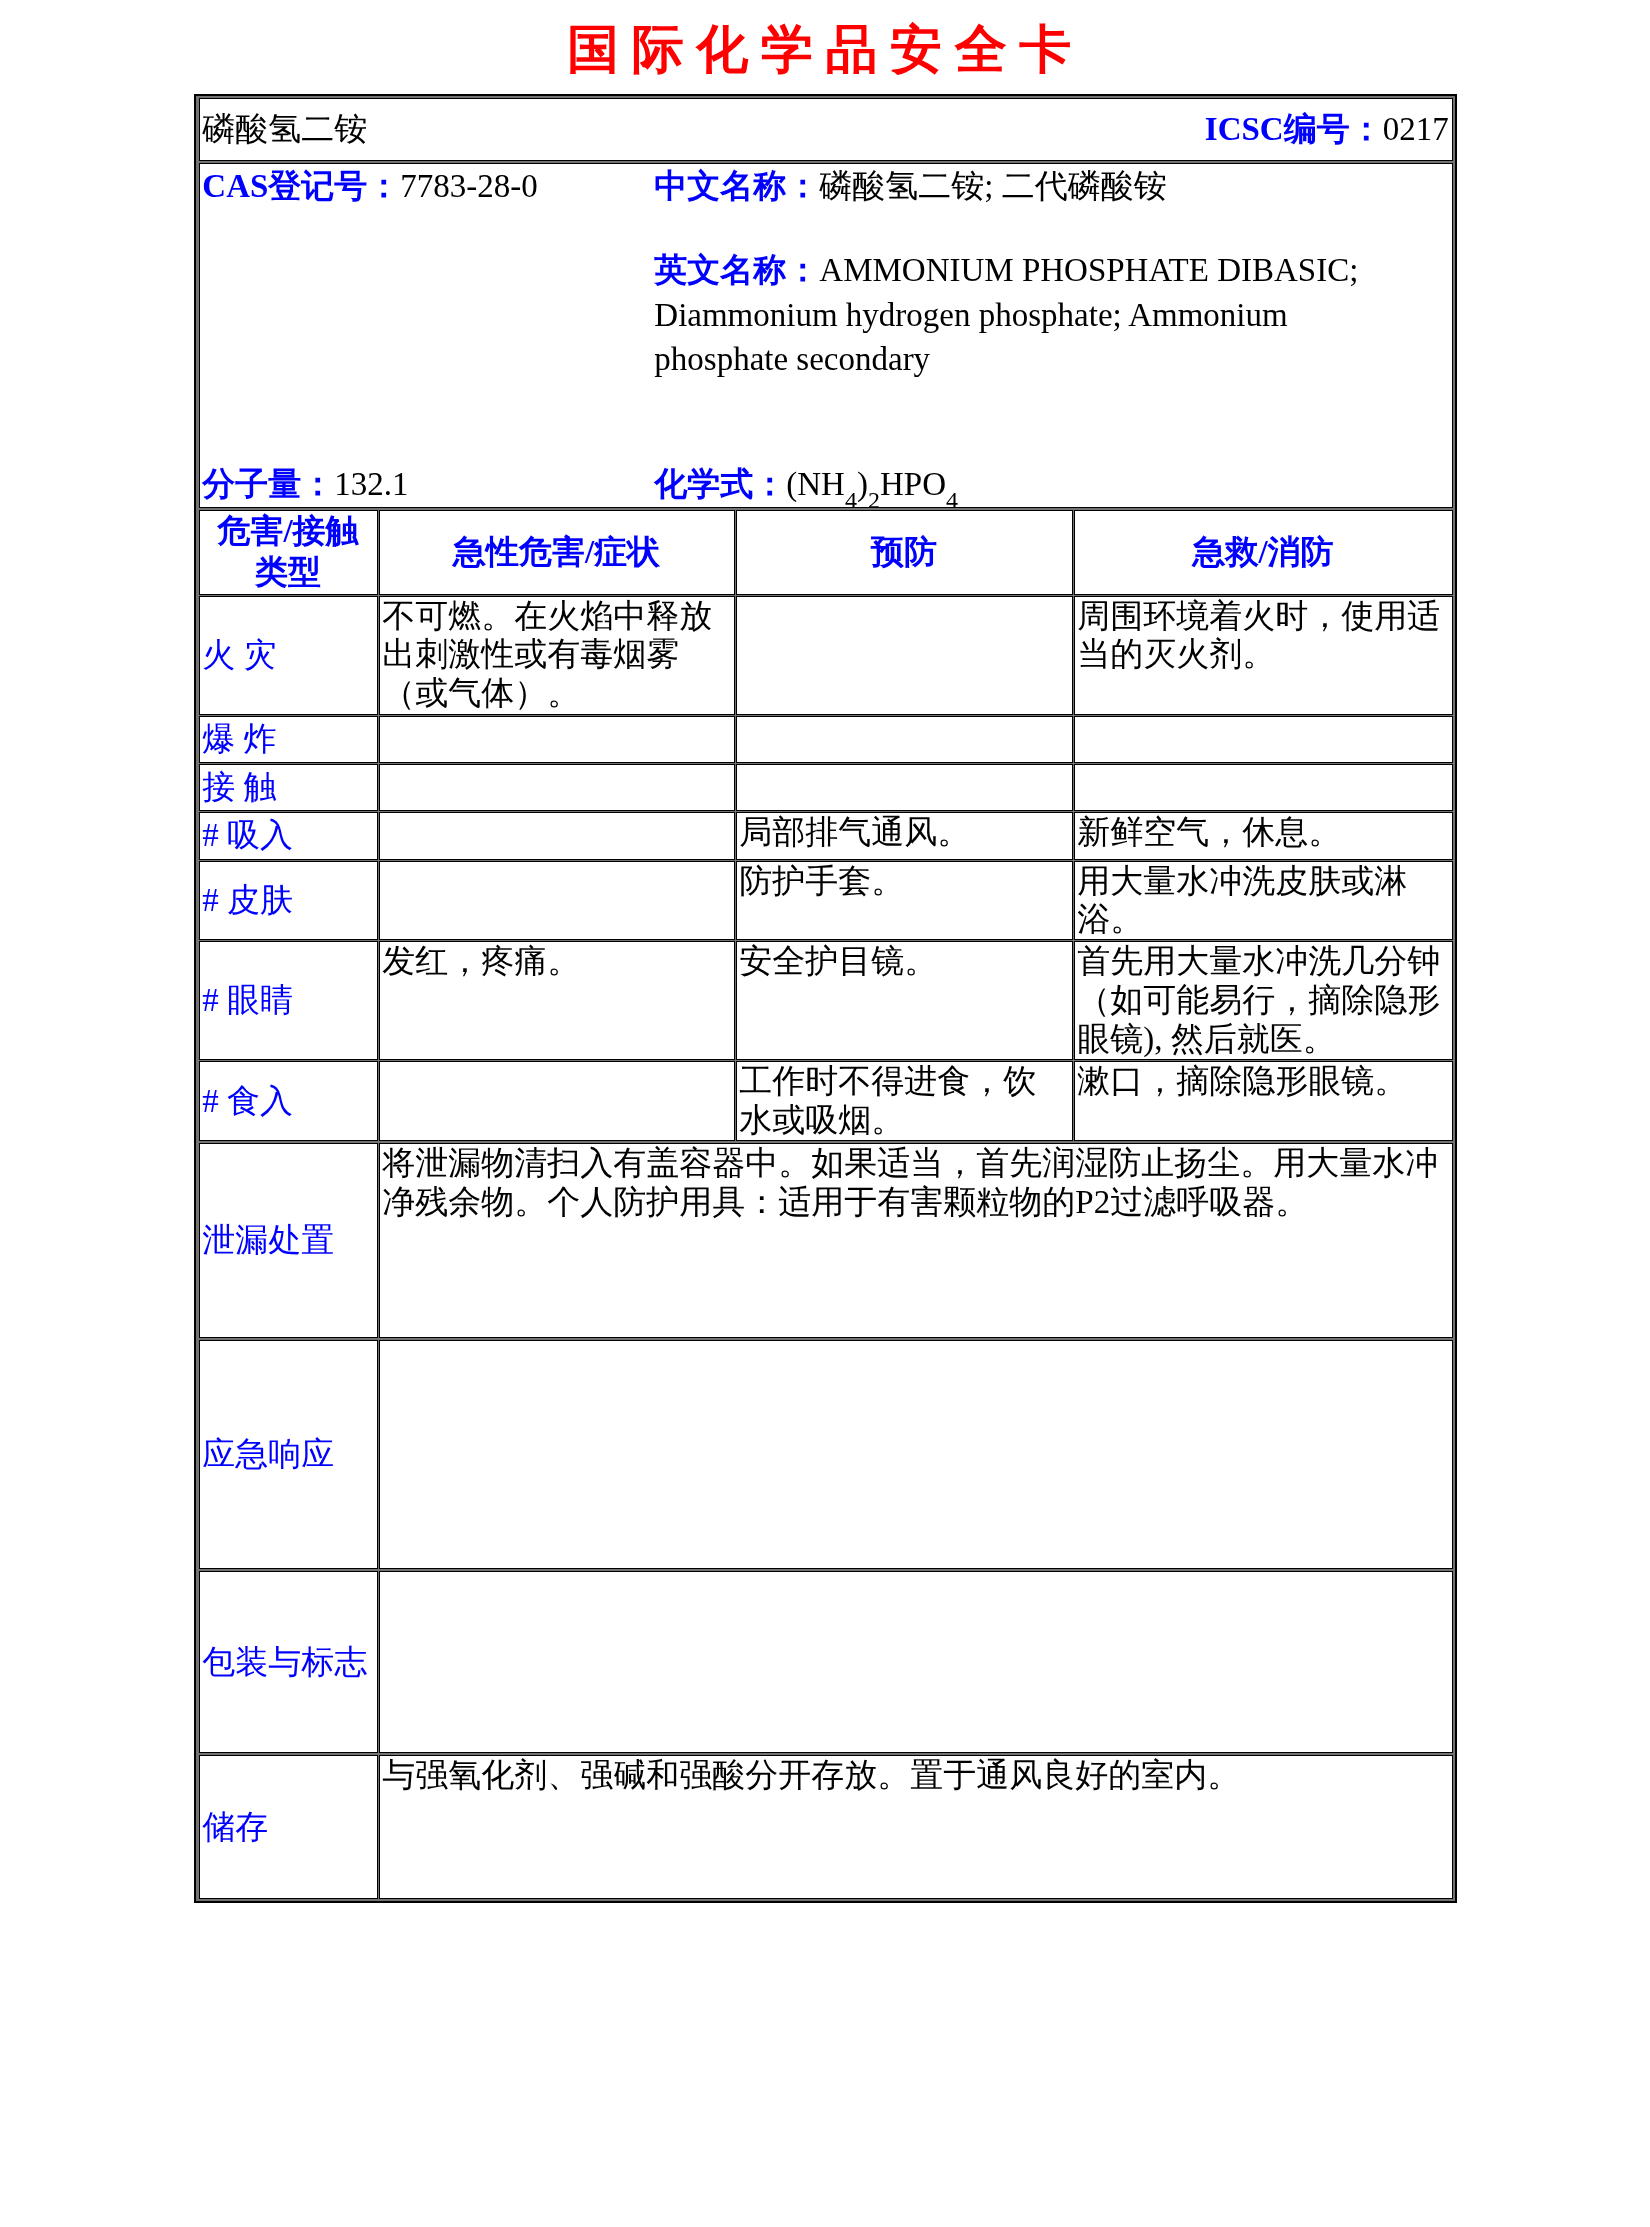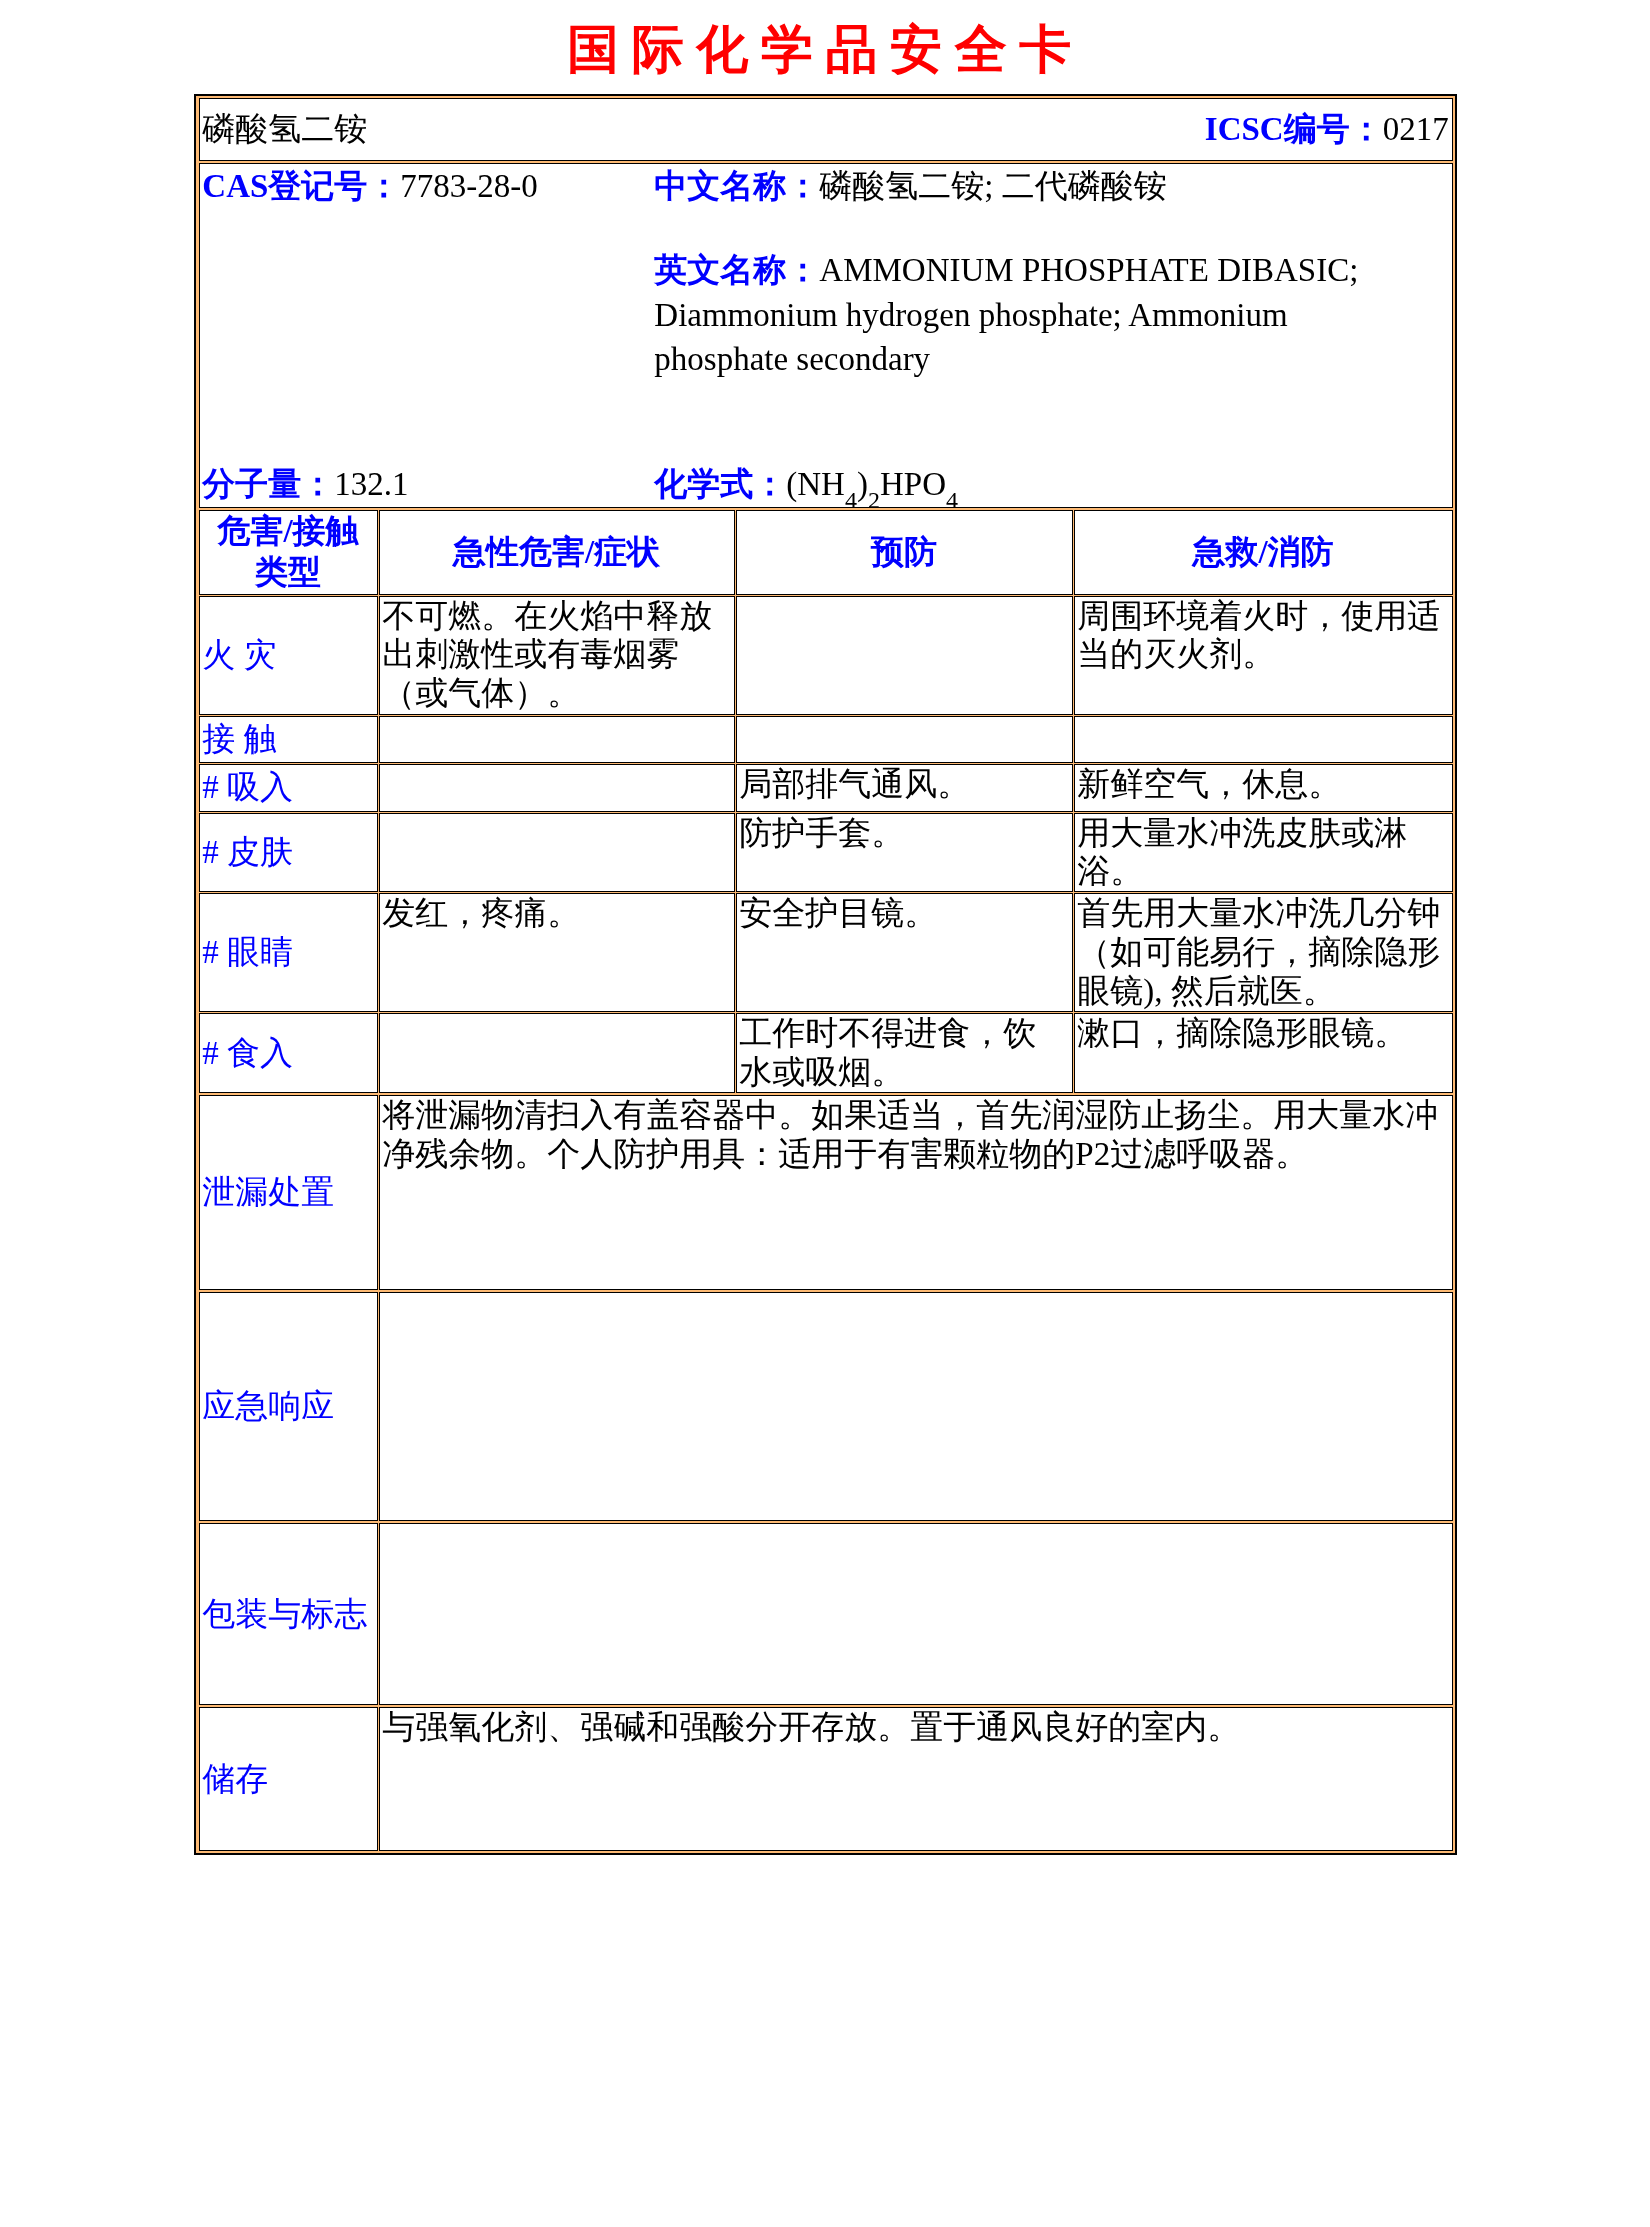--- a/index.html
+++ b/index.html
@@ -15,21 +15,21 @@
     font-size: 52px;
     font-weight: bold;
     letter-spacing: 12.6px;
     line-height: 1;
   }
   .card {
     width: 1256px;
     margin: 0 auto;
     border: 2.1px solid #000;
     padding: 1.4px;
-    background: #fdba74;
+    background: #737373;
   }
   table.sec {
     width: 100%;
     table-layout: fixed;
     border-collapse: separate;
     border-spacing: 1.4px;
   }
   table.sec td, table.sec th {
     border: 1.4px solid #000;
     padding: 0 2.8px;
@@ -139,20 +139,26 @@
       <th>急性危害/症状</th>
       <th>预防</th>
       <th>急救/消防</th>
     </tr>
     <tr class="r-fire">
       <td class="label-cell">火 灾</td>
       <td class="content-cell">不可燃。在火焰中释放出刺激性或有毒烟雾（或气体）。</td>
       <td class="content-cell"></td>
       <td class="content-cell">周围环境着火时，使用适当的灭火剂。</td>
     </tr>
+    <tr class="r-explosion">
+      <td class="label-cell">爆 炸</td>
+      <td class="content-cell"></td>
+      <td class="content-cell"></td>
+      <td class="content-cell"></td>
+    </tr>
     <tr class="r-contact">
       <td class="label-cell">接 触</td>
       <td class="content-cell"></td>
       <td class="content-cell"></td>
       <td class="content-cell"></td>
     </tr>
     <tr class="r-inhalation">
       <td class="label-cell"># 吸入</td>
       <td class="content-cell"></td>
       <td class="content-cell">局部排气通风。</td>

